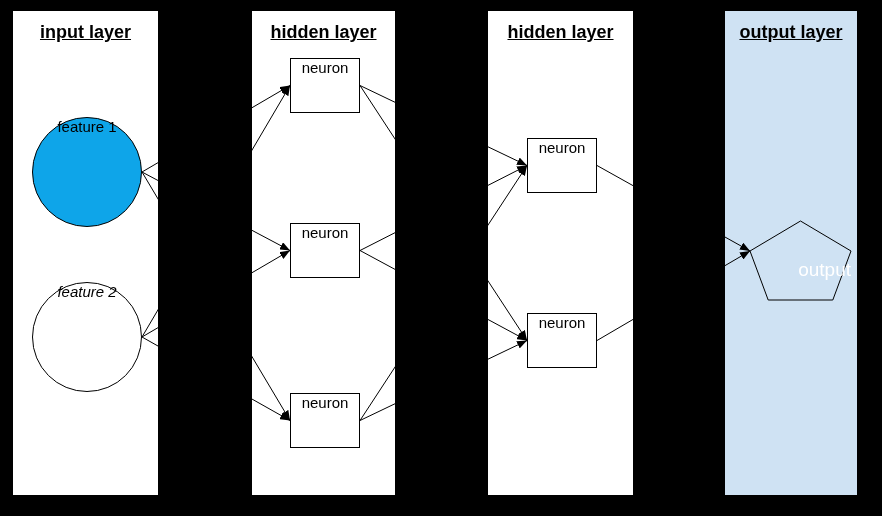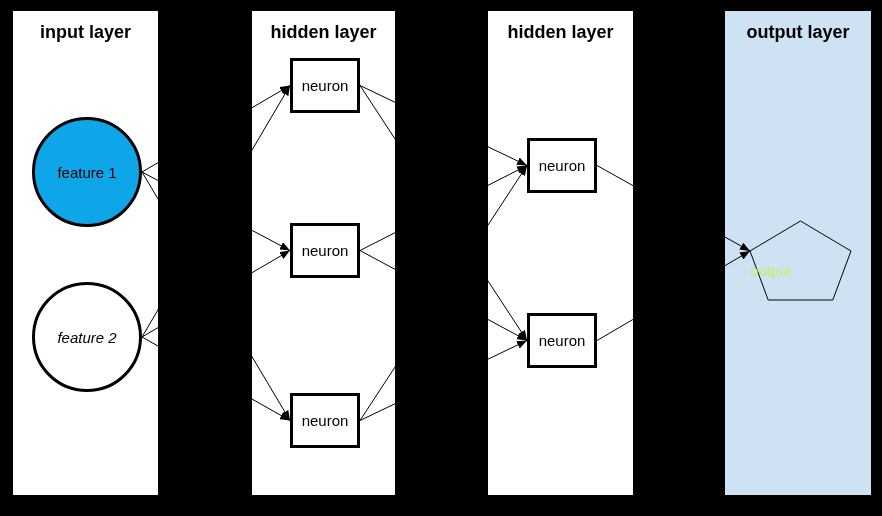--- a/index.html
+++ b/index.html
@@ -3,50 +3,50 @@
 <meta charset="utf-8">
 <style>
   html,body{margin:0;padding:0;background:#000;}
   .canvas{
     position:relative;width:882px;height:516px;background:#000;
     font-family:"Liberation Sans",sans-serif;overflow:hidden;
   }
   .panel{position:absolute;top:11px;height:484px;background:#fff;}
   .panel-title{
     margin-top:11px;text-align:center;font-weight:bold;font-size:18px;
-    color:#000;line-height:21px;
+    color:#000;line-height:21px;text-decoration:underline;
   }
   .overlay{position:absolute;left:0;top:0;width:882px;height:516px;}
   .node{
-    position:absolute;background:#fff;border:3px solid #a21caf;
-    display:flex;align-items:center;justify-content:center;
+    position:absolute;background:#fff;border:1px solid #a21caf;
+    display:flex;justify-content:center;
     box-sizing:border-box;color:#000;font-size:15px;
   }
   .node.circle{border-radius:50%;}
   .pent-label{
-    position:absolute;display:flex;align-items:center;justify-content:flex-start;
-    color:#bef264;font-size:15px;background:transparent;border:none;
+    position:absolute;display:flex;align-items:center;justify-content:flex-end;
+    color:#ffffff;font-size:19px;background:transparent;border:none;
   }
   svg line{stroke:#000;stroke-width:1;}
 </style>
 </head>
 <body>
 
 <div class="canvas">
 
   <div class="panel" style="left: 13px; width: 145px; background: rgb(255, 255, 255);">
     <div class="panel-title">input layer</div>
   </div>
   <div class="panel" style="left: 252px; width: 143px; background: rgb(255, 255, 255);">
     <div class="panel-title">hidden layer</div>
   </div>
   <div class="panel" style="left: 488px; width: 145px; background: rgb(255, 255, 255);">
     <div class="panel-title">hidden layer</div>
   </div>
-  <div class="panel" style="left: 725px; width: 146px; background: rgb(207, 226, 243);">
+  <div class="panel" style="left: 725px; width: 132px; background: rgb(207, 226, 243);">
     <div class="panel-title">output layer</div>
   </div>
 
   <svg class="overlay" width="882" height="516">
     <defs>
       <marker id="arrow" viewBox="0 0 10 8" refX="10" refY="4" markerWidth="10" markerHeight="8" markerUnits="userSpaceOnUse" orient="auto">
         <path d="M0,0 L10,4 L0,8 z" fill="#000"></path>
       </marker>
     </defs>
     <g id="edge-lines">

